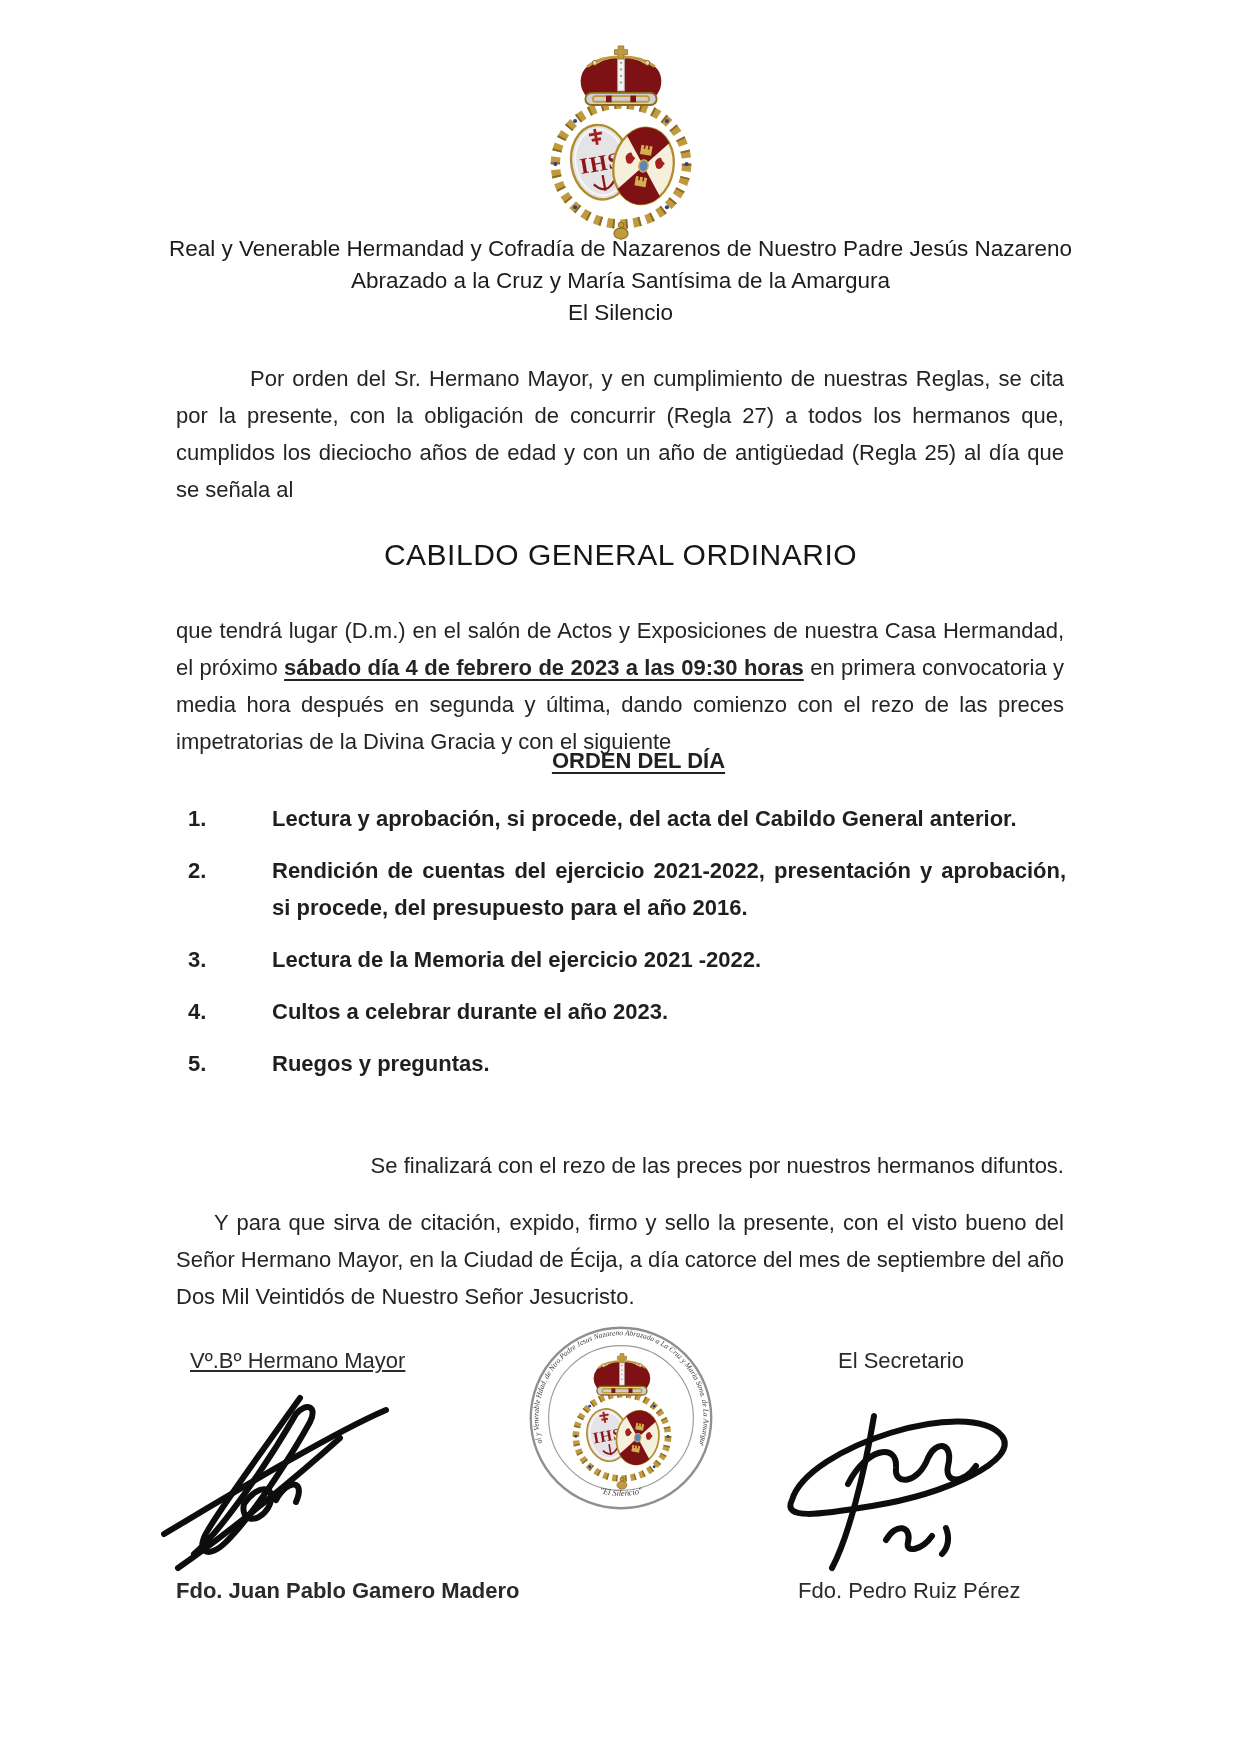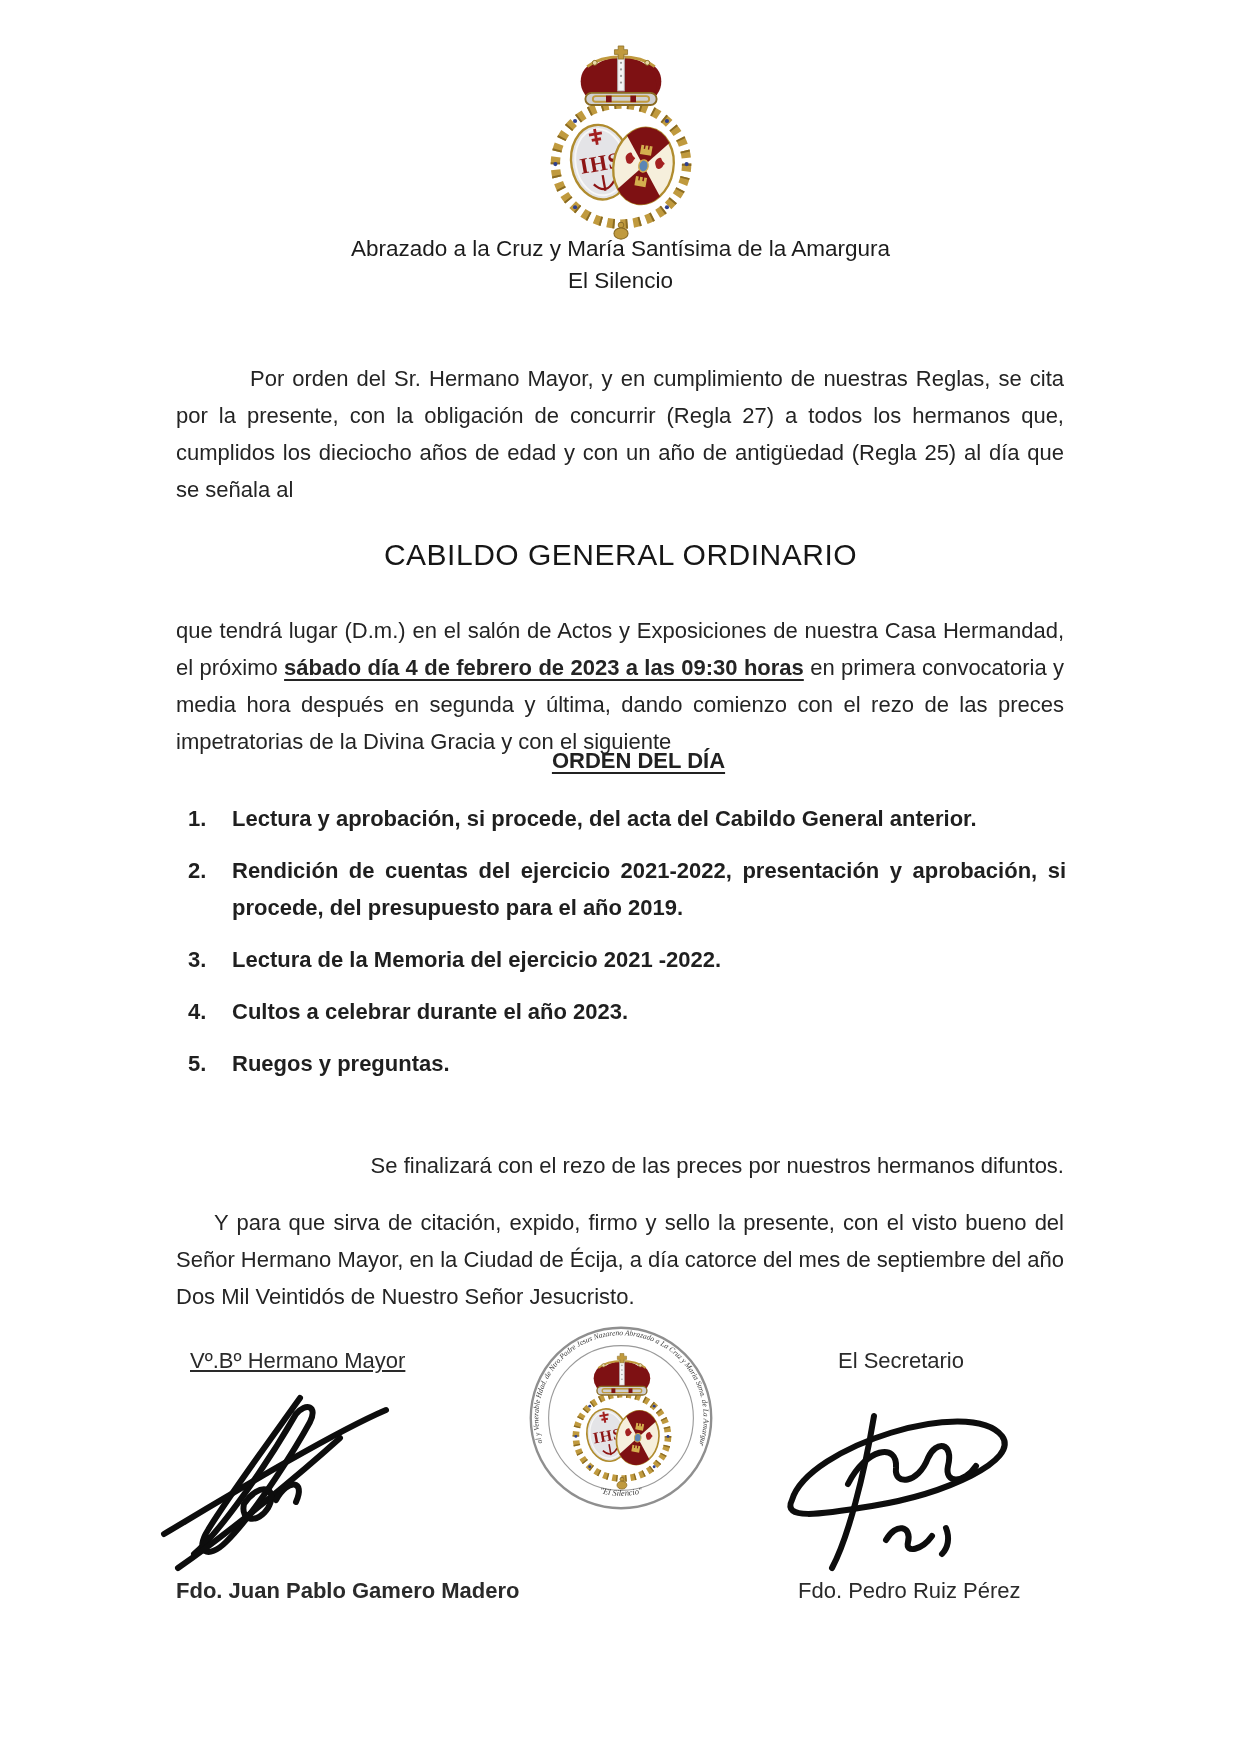--- a/index.html
+++ b/index.html
@@ -34,21 +34,21 @@
     position:absolute;top:748px;left:0;right:0;text-align:center;
     font-size:22px;font-weight:600;
     text-decoration:underline;text-decoration-thickness:1.5px;text-underline-offset:4px;margin-left:36px;
   }
   .agenda-list{position:absolute;top:800px;left:188px;width:878px;}
   .agenda-item{
     display:flex;margin-bottom:15px;
     font-size:22px;line-height:37px;font-weight:600;color:#1f1f1f;
   }
   .agenda-item .num{flex:0 0 44px;}
-  .agenda-item .itxt{flex:1;text-align:justify;}
+  .agenda-item .itxt{flex:1;text-align:justify;margin-left:40px;}
   .p-close1{top:1125px;text-indent:38px;text-align:right;}
   .p-close2{top:1182px;text-indent:38px;}
   .sig-block{position:absolute;top:1330px;left:0;width:1241px;height:330px;}
   .sig-label{position:absolute;font-size:22px;color:#2a2a2a;white-space:nowrap;}
   .sig-label-left{left:190px;top:18px;text-decoration:underline;}
   .sig-label-right{left:838px;top:18px;}
   .sig-svg{position:absolute;}
   .sig-left-svg{left:148px;top:52px;}
   .sig-right-svg{left:778px;top:58px;}
   .seal-wrap{position:absolute;left:527px;top:-6px;}
@@ -133,40 +133,41 @@
 
 <div class="page">
 
   <div class="crest-top">
     <svg width="150" height="197" viewBox="0 0 160 210" xmlns="http://www.w3.org/2000/svg">
       <use href="#crest"></use>
     </svg>
   </div>
 
   <div class="org-header">
+    <div>Real y Venerable Hermandad y Cofradía de Nazarenos de Nuestro Padre Jesús Nazareno</div>
     <div>Abrazado a la Cruz y María Santísima de la Amargura</div>
     <div>El Silencio</div>
   </div>
 
   <p class="body-text p-intro">Por orden del Sr. Hermano Mayor, y en cumplimiento de nuestras Reglas, se cita por la presente, con la obligación de concurrir (Regla 27) a todos los hermanos que, cumplidos los dieciocho años de edad y con un año de antigüedad (Regla 25) al día que se señala al</p>
 
   <div class="main-title">CABILDO GENERAL ORDINARIO</div>
 
   <p class="body-text p-meeting"><span>que tendrá lugar (D.m.) en el salón de Actos y Exposiciones de nuestra Casa Hermandad, el próximo </span><span class="hl">sábado día 4 de febrero de 2023 a las 09:30 horas</span><span> en primera convocatoria y media hora después en segunda y última, dando comienzo con el rezo de las preces impetratorias de la Divina Gracia y con el siguiente</span></p>
 
   <div class="agenda-title">ORDEN DEL DÍA</div>
 
   <div class="agenda-list">
     <div class="agenda-item">
       <span class="num">1.</span>
       <span class="itxt">Lectura y aprobación, si procede, del acta del Cabildo General anterior.</span>
     </div>
     <div class="agenda-item">
       <span class="num">2.</span>
-      <span class="itxt">Rendición de cuentas del ejercicio 2021-2022, presentación y aprobación, si procede, del presupuesto para el año 2019.</span>
+      <span class="itxt">Rendición de cuentas del ejercicio 2021-2022, presentación y aprobación, si procede, del presupuesto para el año 2016.</span>
     </div>
     <div class="agenda-item">
       <span class="num">3.</span>
       <span class="itxt">Lectura de la Memoria del ejercicio 2021 -2022.</span>
     </div>
     <div class="agenda-item">
       <span class="num">4.</span>
       <span class="itxt">Cultos a celebrar durante el año 2023.</span>
     </div>
     <div class="agenda-item">

